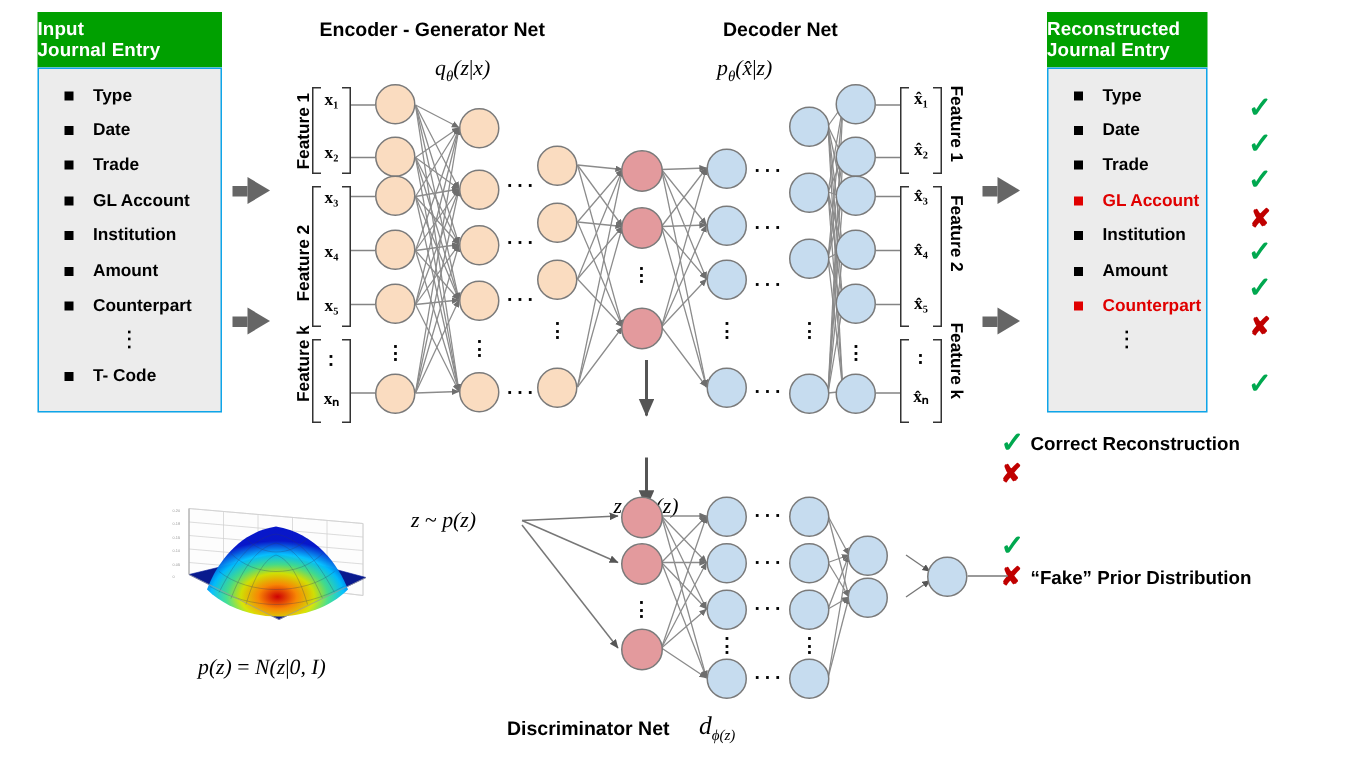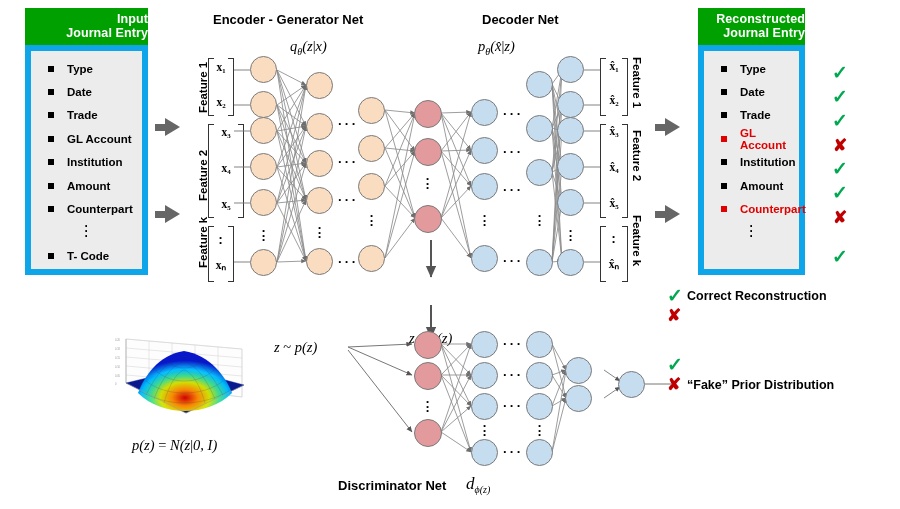--- a/index.html
+++ b/index.html
@@ -3,25 +3,25 @@
 <meta charset="utf-8">
 <style>
   html,body{margin:0;padding:0;background:#fff;}
   body{width:900px;height:509px;position:relative;overflow:hidden;
        font-family:"Liberation Sans", sans-serif;color:#000;}
   .abs{position:absolute;}
 
   
   .panel-header{
     background:#00a000;color:#fff;font-weight:bold;font-size:12.5px;
-    text-align:right;line-height:14px;padding:4px 0 5px 0;
+    text-align:left;line-height:14px;padding:4px 0 5px 0;
     letter-spacing:.1px;
   }
   .panel-body{
-    background:#ececec;border:6px solid #0ea5e9;
+    background:#ececec;border:1px solid #0ea5e9;
     box-sizing:border-box;
   }
   .entry-row{
     display:flex;align-items:center;height:23.4px;padding-left:17px;
     font-size:11.5px;font-weight:bold;
   }
   .bullet{width:6px;height:6px;background:#000;margin-right:13px;flex:0 0 auto;}
   .entry-row.bad .bullet{background:#e00000;}
   .entry-row.bad .lbl{color:#e00000;}
   .dots-v{font-size:12px;font-weight:bold;line-height:5px;text-align:center;
@@ -157,21 +157,21 @@
 <div class="abs" style="left:197px;top:268px;">
   <div class="rot-label" style="transform:rotate(-90deg);">Feature k</div>
 </div>
 
 <div class="vecbox" style="left:208px;top:58px;width:26px;height:58px;">
   <div class="lft"></div>
     <div class="rgt"></div>
   <div class="vecitem" style="top:3px;">x₁</div>
   <div class="vecitem" style="top:38px;">x₂</div>
 </div>
-<div class="vecbox" style="left:208px;top:124px;width:36px;height:94px;">
+<div class="vecbox" style="left:208px;top:124px;width:26px;height:94px;">
   <div class="lft"></div>
     <div class="rgt"></div>
   <div class="vecitem" style="top:2px;">x₃</div>
   <div class="vecitem" style="top:38px;">x₄</div>
   <div class="vecitem" style="top:74px;">x₅</div>
 </div>
 <div class="vecbox" style="left:208px;top:226px;width:26px;height:56px;">
   <div class="lft"></div>
     <div class="rgt"></div>
   <div class="vdots" style="position:absolute;left:0;right:0;top:10px;">

